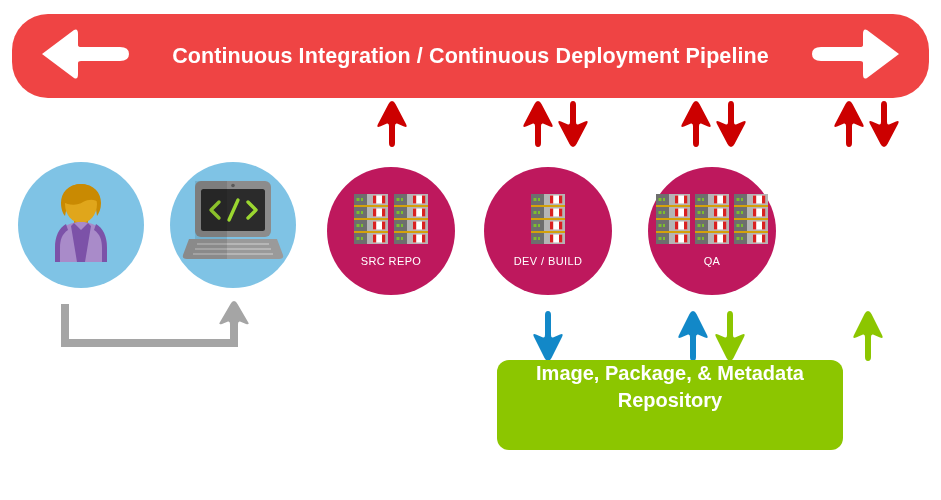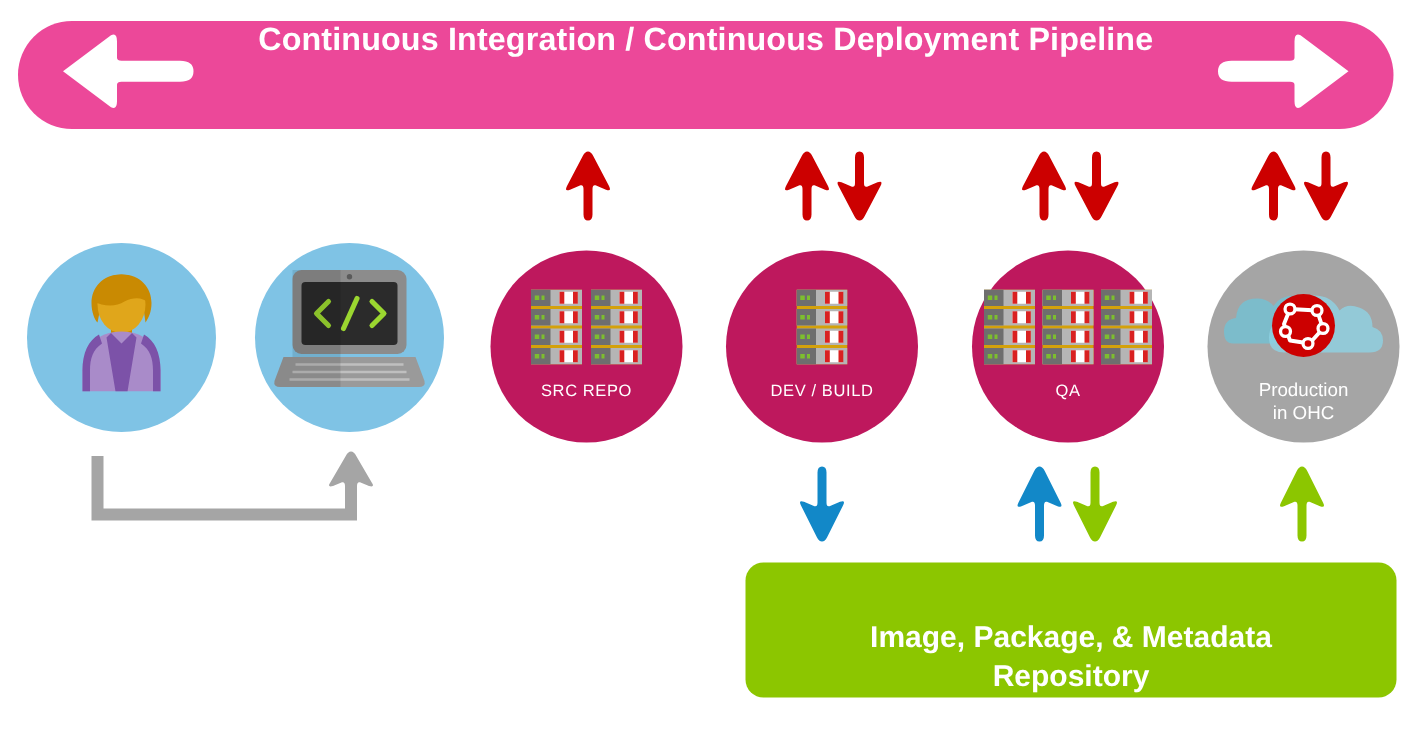--- a/index.html
+++ b/index.html
@@ -8,24 +8,24 @@
     background:#ffffff;
     font-family:"Liberation Sans", sans-serif;
     overflow:hidden;
     position:relative;
   }
   #canvas{position:absolute;left:0;top:0;width:941px;height:500px;}
 
   
   .banner{
     position:absolute;
-    left:12px;top:14px;width:917px;height:72px;
-    background:#ec4899;
+    left:12px;top:14px;width:917px;height:84px;
+    background:#ef4444;
     border-radius:36px;
-    display:flex;justify-content:center;
+    display:flex;align-items:center;justify-content:center;
   }
   .banner-text{
     color:#ffffff;
     font-size:21.5px;
     font-weight:bold;
     letter-spacing:.1px;
     white-space:nowrap;
   }
   .banner-arrow{position:absolute;top:50%;transform:translateY(-50%);}
   .banner-arrow.left{left:28px;}
@@ -50,24 +50,24 @@
     line-height:1.22;
     letter-spacing:.4px;
     margin-top:7px;
     white-space:pre-line;
   }
   .circle-label.prod{font-size:12.5px;letter-spacing:0;}
 
   
   .repo-box{
     position:absolute;
-    left:497px;top:375px;width:434px;height:90px;
+    left:497px;top:360px;width:346px;height:90px;
     background:#8CC600;
     border-radius:12px;
-    display:flex;align-items:flex-end;justify-content:center;
+    display:flex;align-items:flex-start;justify-content:center;
   }
   .repo-text{
     color:#ffffff;font-weight:bold;font-size:20px;
     text-align:center;line-height:1.33;
     white-space:pre-line;
   }
 
   
   .arrow{position:absolute;}
 
@@ -446,44 +446,20 @@
           <rect x="28" y="1.5" width="3.2" height="8"></rect>
           <rect x="28" y="14.5" width="3.2" height="8"></rect>
           <rect x="28" y="27.5" width="3.2" height="8"></rect>
           <rect x="28" y="40.5" width="3.2" height="8"></rect>
         </g>
       </svg>
     </span>
     <span class="circle-label">DEV / BUILD</span>
   </div>
 
-  <div class="circle circle-gray" style="left:805px;top:167px;width:128px;height:128px;">
-    <span style="margin-top:-4px;">
-      <svg width="106" height="66" viewBox="0 0 106 66">
-
-        <path d="M6 54 Q0 54 0 46 Q0 38 8 37 Q9 24 22 24 Q29 24 33 29 Q37 22 47 22 Q60 22 62 35 Q70 36 70 46 Q70 54 62 54 Z" fill="#6FC4D8" opacity="0.75"></path>
-
-        <path d="M40 60 Q30 60 30 50 Q30 40 40 39 Q42 22 60 22 Q72 22 77 32 Q82 27 90 30 Q99 33 99 43 Q106 45 106 52 Q106 60 97 60 Z" fill="#8FD2E4" opacity="0.8"></path>
-
-        <circle cx="53" cy="42" r="21" fill="#CC0000"></circle>
-        <g fill="none" stroke="#ffffff" stroke-width="2.6" stroke-linecap="round" stroke-linejoin="round">
-          <path d="M44 31 L62 32 L66 44 L57 54 L44 52 L40 41 Z"></path>
-        </g>
-        <g fill="#CC0000" stroke="#ffffff" stroke-width="2.2">
-          <circle cx="44" cy="31" r="3.3"></circle>
-          <circle cx="62" cy="32" r="3.3"></circle>
-          <circle cx="66" cy="44" r="3.3"></circle>
-          <circle cx="56" cy="54" r="3.3"></circle>
-          <circle cx="41" cy="46" r="3.3"></circle>
-        </g>
-      </svg>
-    </span>
-    <span class="circle-label prod">Production
-in OHC</span>
-  </div>
 
   <span class="connector">
     <svg width="195" height="55" viewBox="0 0 195 55">
       <path d="M7 8 L7 43 L176 43" fill="none" stroke="#A5A5A5" stroke-width="8" stroke-linecap="square"></path>
       <path d="M176 43 L176 22" fill="none" stroke="#A5A5A5" stroke-width="8"></path>
       <path d="M176 1 Q178 1 179.5 4 L190 22 Q192 25 188 24 L182 21.5 Q180 21 180 24 L180 43 L172 43 L172 24 Q172 21 170 21.5 L164 24 Q160 25 162 22 L172.5 4 Q174 1 176 1 Z" fill="#A5A5A5"></path>
     </svg>
   </span>
 
   <span class="arrow" style="left:531px;top:310px;">

